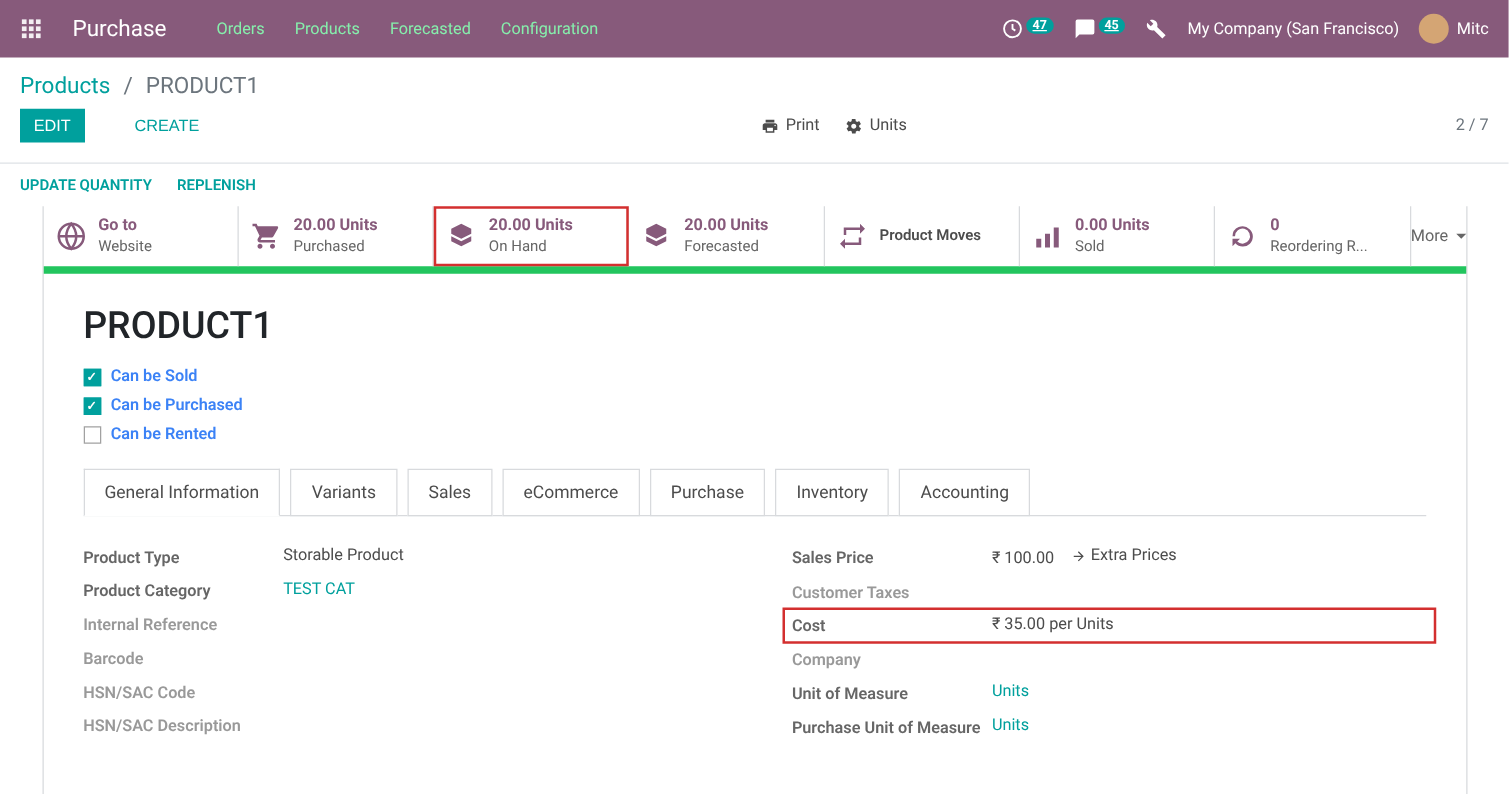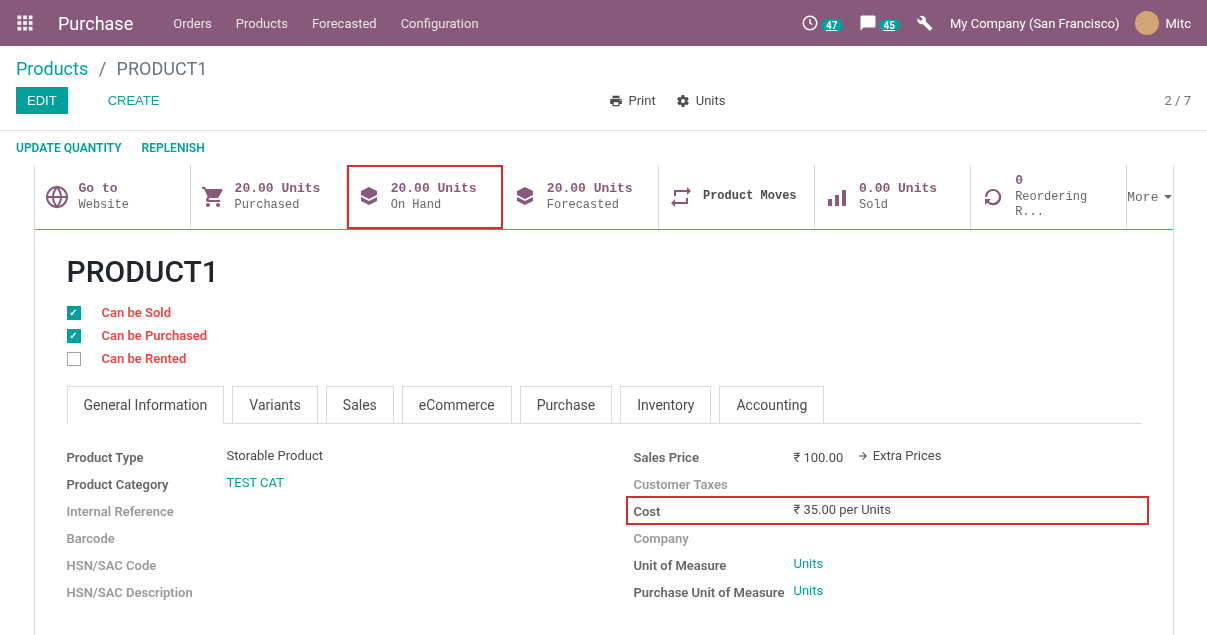--- a/index.html
+++ b/index.html
@@ -4,23 +4,23 @@
   <style>
     * { margin: 0; padding: 0; box-sizing: border-box; }
     body { font-family: -apple-system, BlinkMacSystemFont, "Segoe UI", Roboto, "Helvetica Neue", Arial, sans-serif; font-size: 13px; color: #4c4c4c; background: #fff; }
     
     
     .navbar { background: #875a7b; color: #fff; height: 46px; display: flex; align-items: center; padding: 0 16px; }
     .nav-apps { width: 18px; height: 18px; margin-right: 24px; cursor: pointer; }
     .nav-apps svg { fill: #fff; opacity: 0.9; }
     .nav-brand { font-size: 18px; font-weight: 400; color: #fff; margin-right: 40px; }
     .nav-menu { display: flex; gap: 24px; flex: 1; }
-    .nav-menu-item { color: #e5e5e5; font-size: 13px; cursor: pointer; }
+    .nav-menu-item { color: #86efac; font-size: 13px; cursor: pointer; }
     .nav-right { display: flex; align-items: center; gap: 16px; }
-    .nav-icon-wrap { position: relative; display: flex; align-items: flex-end; cursor: pointer; text-decoration: underline; }
+    .nav-icon-wrap { position: relative; display: flex; align-items: flex-start; cursor: pointer; text-decoration: underline; }
     .nav-icon { fill: #fff; width: 18px; height: 18px; }
     .badge { background: #00a09d; color: #fff; font-size: 10px; font-weight: bold; padding: 1px 5px; border-radius: 8px; margin-left: 2px; }
     .nav-company { color: #fff; font-size: 13px; }
     .avatar { width: 24px; height: 24px; border-radius: 50%; background: #d4a574; display: inline-block; }
     
     
     .breadcrumb-row { padding: 12px 16px 0; }
     .breadcrumb { font-size: 18px; color: #6c757d; }
     .breadcrumb-link { color: #00a09d; cursor: pointer; }
     .breadcrumb-sep { margin: 0 6px; color: #6c757d; }
@@ -36,35 +36,35 @@
     .pager { color: #6c757d; font-size: 13px; }
     
     
     .secondary-actions { padding: 10px 16px; display: flex; gap: 20px; }
     .secondary-link { color: #00a09d; font-weight: 600; font-size: 12px; cursor: pointer; text-transform: uppercase; }
     
     
     .form-sheet { max-width: 1140px; margin: 0 auto; border: 1px solid #d8dadd; border-top: none; background: #fff; }
     
     
-    .stat-box { display: flex; border-bottom: 1px solid #22c55e; font-family: Liberation Mono, monospace; }
+    .stat-box { display: flex; border-bottom: 6px solid #22c55e; }
     .stat-btn { flex: 1; min-width: 130px; border-right: 1px solid #d8dadd; padding: 8px 10px; display: flex; align-items: center; gap: 10px; cursor: pointer; min-height: 44px; }
     .stat-btn:last-child { border-right: none; }
     .stat-btn.highlighted { outline: 2px solid #d32f2f; outline-offset: -2px; }
     .stat-icon { width: 24px; height: 24px; fill: #875a7b; flex-shrink: 0; }
     .stat-text { display: flex; flex-direction: column; line-height: 1.3; }
     .stat-value { color: #875a7b; font-weight: 700; font-size: 13px; }
     .stat-label { color: #666; font-size: 12px; }
     .stat-more { flex: 0 0 auto; padding: 8px 0; display: flex; align-items: center; gap: 6px; color: #666; cursor: pointer; }
     .caret-down { border-top: 4px solid #666; border-left: 4px solid transparent; border-right: 4px solid transparent; }
     
     
     .form-body { padding: 24px 32px; }
     .product-title { font-size: 30px; font-weight: 500; color: #212529; margin-bottom: 16px; }
-    .checkbox-row { display: flex; align-items: center; gap: 21px; margin-bottom: 8px; font-size: 13px; font-weight: 600; color: #ef4444; }
+    .checkbox-row { display: flex; align-items: center; gap: 8px; margin-bottom: 8px; font-size: 13px; font-weight: 600; color: #3b82f6; }
     .checkbox { width: 14px; height: 14px; border: 1px solid #a1a1a1; display: flex; align-items: center; justify-content: center; }
     .checkbox.checked { background: #00a09d; border-color: #00a09d; }
     .checkbox.checked::after { content: "✓"; color: #fff; font-size: 10px; font-weight: bold; }
     
     
     .tab-nav { display: flex; border-bottom: 1px solid #d8dadd; margin-top: 20px; }
     .tab-item { padding: 10px 16px; border: 1px solid transparent; border-bottom: none; cursor: pointer; color: #4c4c4c; font-size: 14px; background: #fff; margin-bottom: -1px; }
     .tab-item.active { border-color: #d8dadd; border-bottom: 1px solid #fff; color: #4c4c4c; }
     .tab-item:not(.active) { border: 1px solid #d8dadd; border-bottom: 1px solid #d8dadd; margin-left: 4px; background: #fff;}
     .tab-nav .tab-item { border: 1px solid #d8dadd; margin-right: 4px; border-radius: 0; }

